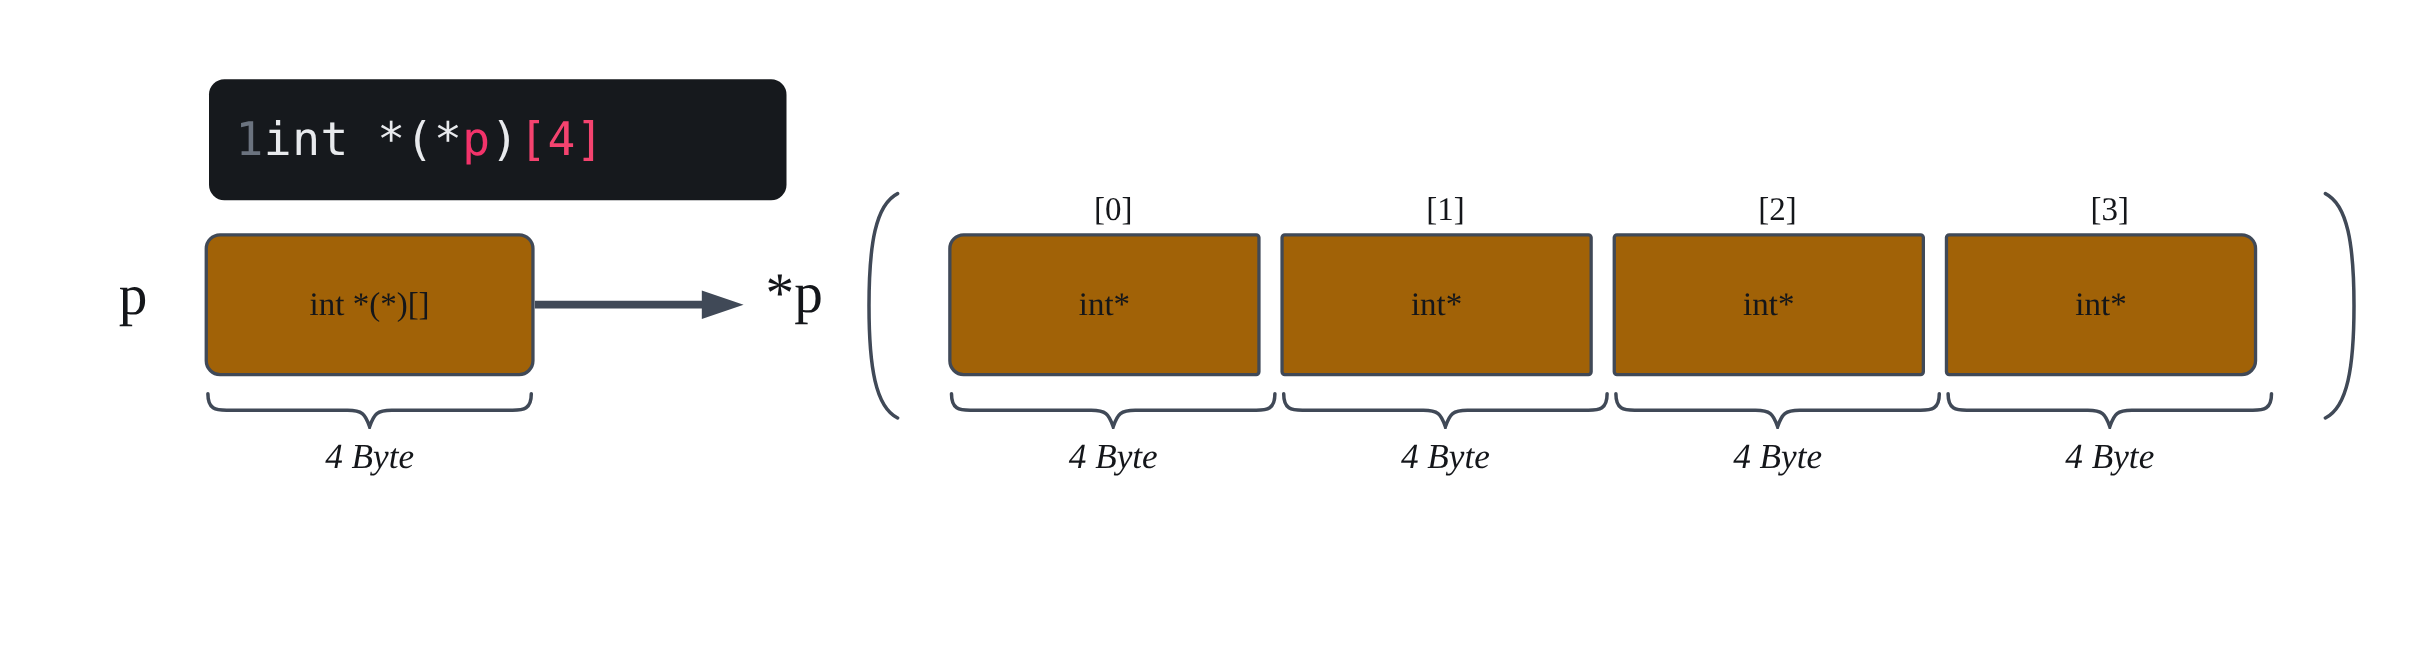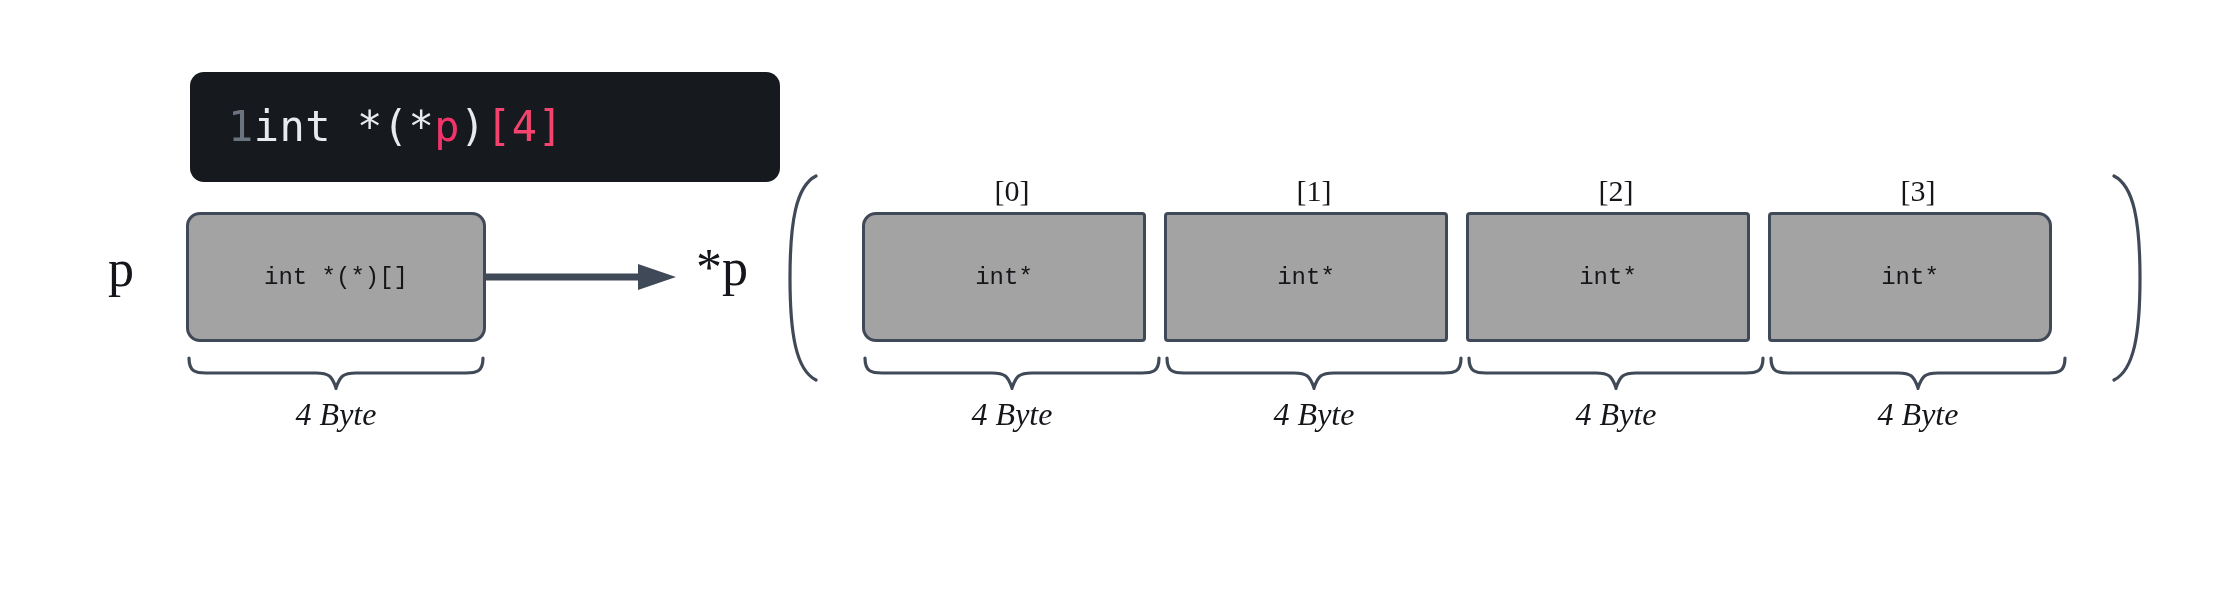--- a/index.html
+++ b/index.html
@@ -13,28 +13,28 @@
     position: relative;
     font-family: "Liberation Serif", "DejaVu Serif", serif;
     overflow: hidden;
   }
 
   
   .code-block {
     position: absolute;
     left: 190px;
     top: 72px;
-    width: 590px;
+    width: 525px;
     height: 110px;
     background: #16191d;
     border-radius: 14px;
     display: flex;
     align-items: center;
     box-sizing: border-box;
-    padding-left: 38px;
+    padding-left: 24px;
   }
   .code-line {
     font-family: "DejaVu Sans Mono", "Liberation Mono", monospace;
     font-size: 42px;
     letter-spacing: 0.5px;
     white-space: pre;
     line-height: 1;
   }
   .tok-linenum { color: #6b737f; }
   .tok-plain   { color: #e8eaed; }
@@ -59,27 +59,26 @@
     top: 242px;
     font-size: 52px;
     line-height: 1;
   }
 
   
   .cell {
     position: absolute;
     box-sizing: border-box;
     border: 3px solid #404957;
-    background: #a3a3a3;
+    background: #a16207;
     display: flex;
     align-items: center;
     justify-content: center;
-    font-size: 24px;
-    color: #14161a;
-    font-family: Liberation Mono, monospace;
+    font-size: 30px;
+    color: #14161a;
   }
   .box-p {
     left: 186px;
     top: 212px;
     width: 300px;
     height: 130px;
     border-radius: 14px;
   }
 
   .arr-cell {

